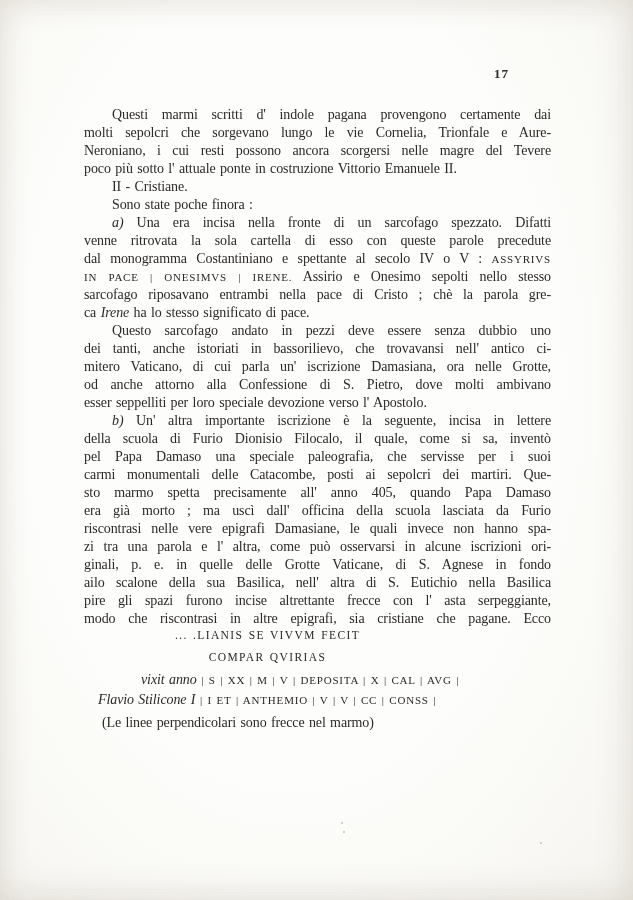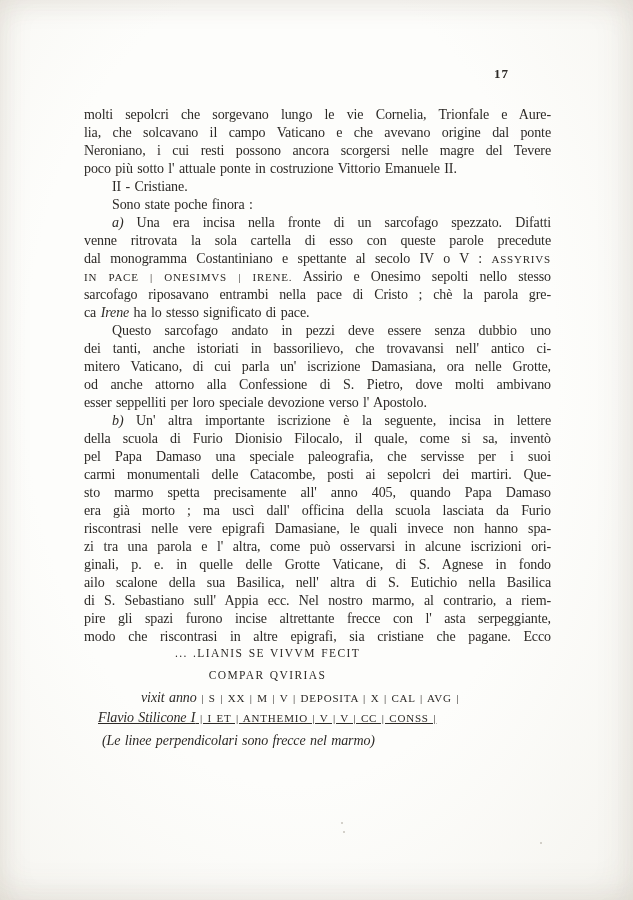--- a/index.html
+++ b/index.html
@@ -52,22 +52,22 @@
   }
 </style>
 </head>
 <body>
 
 <div class="page" style="color: rgb(44, 41, 38);">
   <div class="page-number">17</div>
 
   <div class="content">
       <div class="block">
+        <div class="line al-j" style="text-indent: 28px;"><span class="run-n">Questi marmi scritti d' indole pagana provengono certamente dai</span></div>
         <div class="line al-j"><span class="run-n">molti sepolcri che sorgevano lungo le vie Cornelia, Trionfale e Aure-</span></div>
-        <div class="line al-j"><span class="run-n">lia, che solcavano il campo Vaticano e che avevano origine dal ponte</span></div>
         <div class="line al-j"><span class="run-n">Neroniano, i cui resti possono ancora scorgersi nelle magre del Tevere</span></div>
         <div class="line al-l"><span class="run-n">poco più sotto l' attuale ponte in costruzione Vittorio Emanuele II.</span></div>
       </div>
       <div class="block">
         <div class="line al-l" style="text-indent: 28px;"><span class="run-n">II - Cristiane.</span></div>
       </div>
       <div class="block">
         <div class="line al-l" style="text-indent: 28px; text-align: center;"><span class="run-n">Sono state poche finora :</span></div>
       </div>
       <div class="block">
@@ -89,33 +89,32 @@
         <div class="line al-j" style="text-indent: 28px;"><span class="run-i">b)</span><span class="run-n"> Un' altra importante iscrizione è la seguente, incisa in lettere</span></div>
         <div class="line al-j"><span class="run-n">della scuola di Furio Dionisio Filocalo, il quale, come si sa, inventò</span></div>
         <div class="line al-j"><span class="run-n">pel Papa Damaso una speciale paleografia, che servisse per i suoi</span></div>
         <div class="line al-j"><span class="run-n">carmi monumentali delle Catacombe, posti ai sepolcri dei martiri. Que-</span></div>
         <div class="line al-j"><span class="run-n">sto marmo spetta precisamente all' anno 405, quando Papa Damaso</span></div>
         <div class="line al-j"><span class="run-n">era già morto ; ma uscì dall' officina della scuola lasciata da Furio</span></div>
         <div class="line al-j"><span class="run-n">riscontrasi nelle vere epigrafi Damasiane, le quali invece non hanno spa-</span></div>
         <div class="line al-j"><span class="run-n">zi tra una parola e l' altra, come può osservarsi in alcune iscrizioni ori-</span></div>
         <div class="line al-j"><span class="run-n">ginali, p. e. in quelle delle Grotte Vaticane, di S. Agnese in fondo</span></div>
         <div class="line al-j"><span class="run-n">ailo scalone della sua Basilica, nell' altra di S. Eutichio nella Basilica</span></div>
-        <div class="line al-j"><span class="run-n">di S. Sebastiano sull' Appia ecc. Nel nostro marmo, al contrario, a riem-</span></div>
         <div class="line al-j"><span class="run-n">pire gli spazi furono incise altrettante frecce con l' asta serpeggiante,</span></div>
         <div class="line al-j"><span class="run-n">modo che riscontrasi in altre epigrafi, sia cristiane che pagane. Ecco</span></div>
       </div>
       <div class="block b-center" style="margin-top: -4px;">
         <div class="line al-c"><span class="run-sc2">... .LIANIS SE VIVVM FECIT</span></div>
         <div class="line al-c"><span class="run-sc2">COMPAR QVIRIAS</span></div>
       </div>
       <div class="block b-inscr" style="margin-top: 2px;">
         <div class="line al-l" style="text-indent: 57px;"><span class="run-i">vixit anno</span><span class="run-sc"> | S | XX | M | V | DEPOSITA | X | CAL | AVG |</span></div>
-        <div class="line al-l" style="text-indent: 14px; text-decoration: underline;"><span class="run-i">Flavio Stilicone I</span><span class="run-sc"> | I ET | ANTHEMIO | V | V | CC | CONSS |</span></div>
+        <div class="line al-l" style="text-indent: 14px;"><span class="run-i">Flavio Stilicone I</span><span class="run-sc"> | I ET | ANTHEMIO | V | V | CC | CONSS |</span></div>
       </div>
       <div class="block b-caption" style="margin-top: 4px;">
-        <div class="line al-l" style="text-indent: 18px; font-style: italic;"><span class="run-n">(Le linee perpendicolari sono frecce nel marmo)</span></div>
+        <div class="line al-l" style="text-indent: 18px;"><span class="run-n">(Le linee perpendicolari sono frecce nel marmo)</span></div>
       </div>
     </div>
 
   <div class="speck" style="left:341px; top:822px;"></div>
   <div class="speck" style="left:343px; top:831px;"></div>
   <div class="speck" style="left:540px; top:842px;"></div>
 </div>
 
 </body></html>

